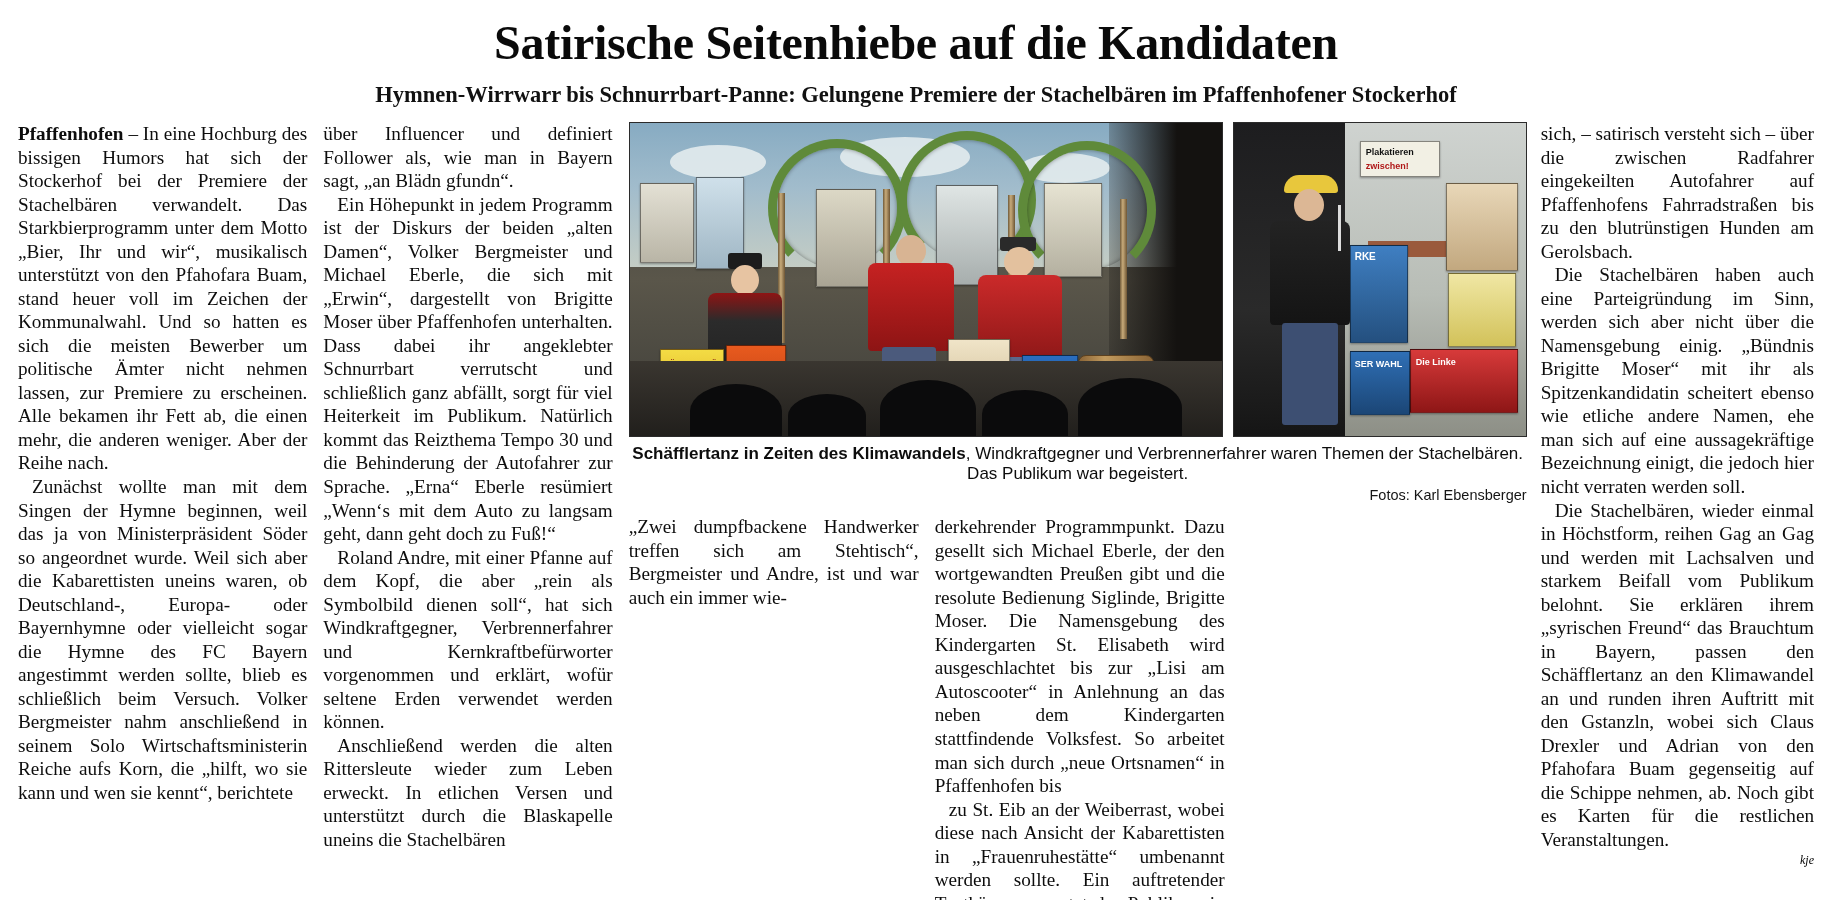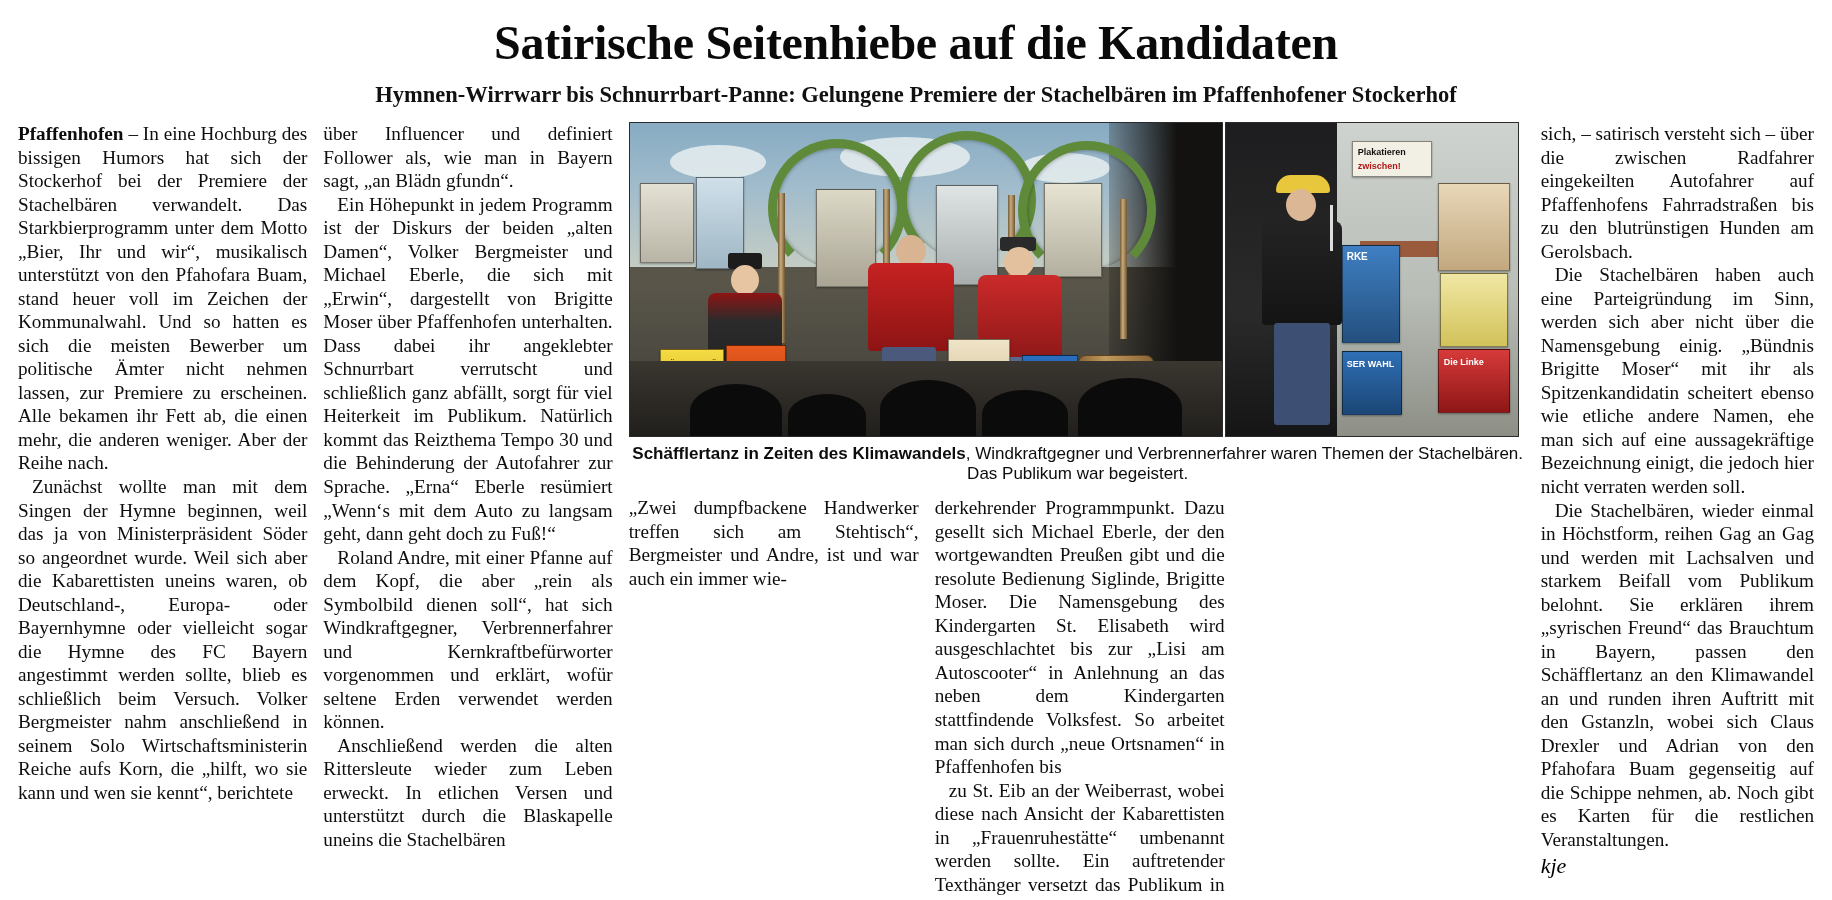--- a/index.html
+++ b/index.html
@@ -68,21 +68,21 @@
   }
   p.body + p.body { text-indent: 14px; }
   p.body.noindent { text-indent: 0; }
   .lead-name {
     font-weight: bold;
   }
 
   
   .photos {
     display: flex;
-    gap: 2px;
+    gap: 10px;
     width: 898px;
   }
   .photo {
     position: relative;
     overflow: hidden;
     border: 1px solid #2b2b2b;
     box-sizing: border-box;
   }
   .photo.left { width: 594px; height: 315px; }
   .photo.right { width: 294px; height: 315px; }
@@ -106,23 +106,24 @@
   }
   .lower-cols {
     display: flex;
     width: 898px;
     margin-top: 12px;
   }
   .lower-col { width: 306px; padding-right: 16px; box-sizing: border-box; }
   .lower-col:last-child { width: 290px; padding-right: 0; }
 
   .kje {
+    text-align: right;
     font-family: "Liberation Serif", serif;
     font-style: italic;
-    font-size: 22px;
+    font-size: 12px;
     margin-top: 2px;
   }
 
   
   .ph1-bg {
     position: absolute; inset: 0;
     background:
       linear-gradient(180deg, #2a2d2f 0%, #3a3c38 10%, #4a4a42 22%, #5a564a 50%, #4a4840 78%, #2c2b27 100%);
   }
   .ph1-sky {
@@ -311,21 +312,21 @@
         <div class="photo right">
           <div class="ph2-bg"></div>
           <div class="ph2-wall"></div>
           <div class="ph2-roof" style="right:8px; top:118px; width:150px; height:16px;"></div>
           <div class="poster" style="right:86px; top:18px; width:78px; height:34px; background:#f2f0e4;">
             <div class="imgtext" style="left:5px; top:6px; font-size:9px; color:#111;">Plakatieren</div>
             <div class="imgtext" style="left:5px; top:20px; font-size:9px; color:#b01818;">zwischen!</div>
           </div>
           <div class="poster" style="right:8px; top:60px; width:70px; height:86px; background:linear-gradient(180deg,#e8d7b8,#c2a87f);"></div>
           <div class="poster" style="right:10px; top:150px; width:66px; height:72px; background:linear-gradient(180deg,#f0e7a4,#d2c25a);"></div>
-          <div class="poster" style="right:8px; top:226px; width:70px; height:62px; background:linear-gradient(180deg,#d73a3a,#8e1616);">
+          <div class="poster" style="right:8px; top:226px; width:70px; height:62px; background:linear-gradient(180deg,#d73a3a,#8e1616);padding-left:36px;">
             <div class="imgtext" style="left:5px; top:8px; font-size:9px; color:#fff;">Die Linke</div>
           </div>
           <div class="poster" style="left:116px; top:122px; width:56px; height:96px; background:linear-gradient(180deg,#3f7fc2,#24507f);">
             <div class="imgtext" style="left:4px; top:6px; font-size:10px; color:#fff;text-align:right;">RKE</div>
           </div>
           <div class="poster" style="left:116px; top:228px; width:58px; height:62px; background:linear-gradient(180deg,#2f6fb5,#1b4676);">
             <div class="imgtext" style="left:4px; top:8px; font-size:9px; color:#fff;">SER WAHL</div>
           </div>
 
           <div class="perf" style="left:28px; top:52px; width:100px; height:250px;">
@@ -334,20 +335,21 @@
             <div class="torso" style="left:8px; top:46px; width:80px; height:104px; background:linear-gradient(180deg,#232323,#141414);"></div>
             <div class="legs" style="left:20px; top:148px; width:56px; height:102px; background:#3d4f72;"></div>
           </div>
           <div class="mic" style="left:104px; top:82px; height:46px;"></div>
         </div>
       </div>
 
       <div class="caption">
         <b>Schäfflertanz in Zeiten des Klimawandels</b><span>, Windkraftgegner und Verbrennerfahrer waren Themen der Stachelbären. Das Publikum war begeistert.</span>
       </div>
+      <div class="credit">Fotos: Karl Ebensberger</div>
 
       <div class="lower-cols">
         <div class="lower-col">
           <p class="body">„Zwei dumpfbackene Handwerker treffen sich am Stehtisch“, Bergmeister und Andre, ist und war auch ein immer wie-</p>
         </div>
         <div class="lower-col">
           <p class="body noindent">derkehrender Programmpunkt. Dazu gesellt sich Michael Eberle, der den wortgewandten Preußen gibt und die resolute Bedienung Siglinde, Brigitte Moser. Die Namensgebung des Kindergarten St. Elisabeth wird ausgeschlachtet bis zur „Lisi am Autoscooter“ in Anlehnung an das neben dem Kindergarten stattfindende Volksfest. So arbeitet man sich durch „neue Ortsnamen“ in Pfaffenhofen bis</p>
           <p class="body">zu St. Eib an der Weiberrast, wobei diese nach Ansicht der Kabarettisten in „Frauenruhestätte“ umbenannt werden sollte. Ein auftretender Texthänger versetzt das Publikum in Begeisterung und wird mit starkem Beifall quittiert.</p>
 
         </div>

